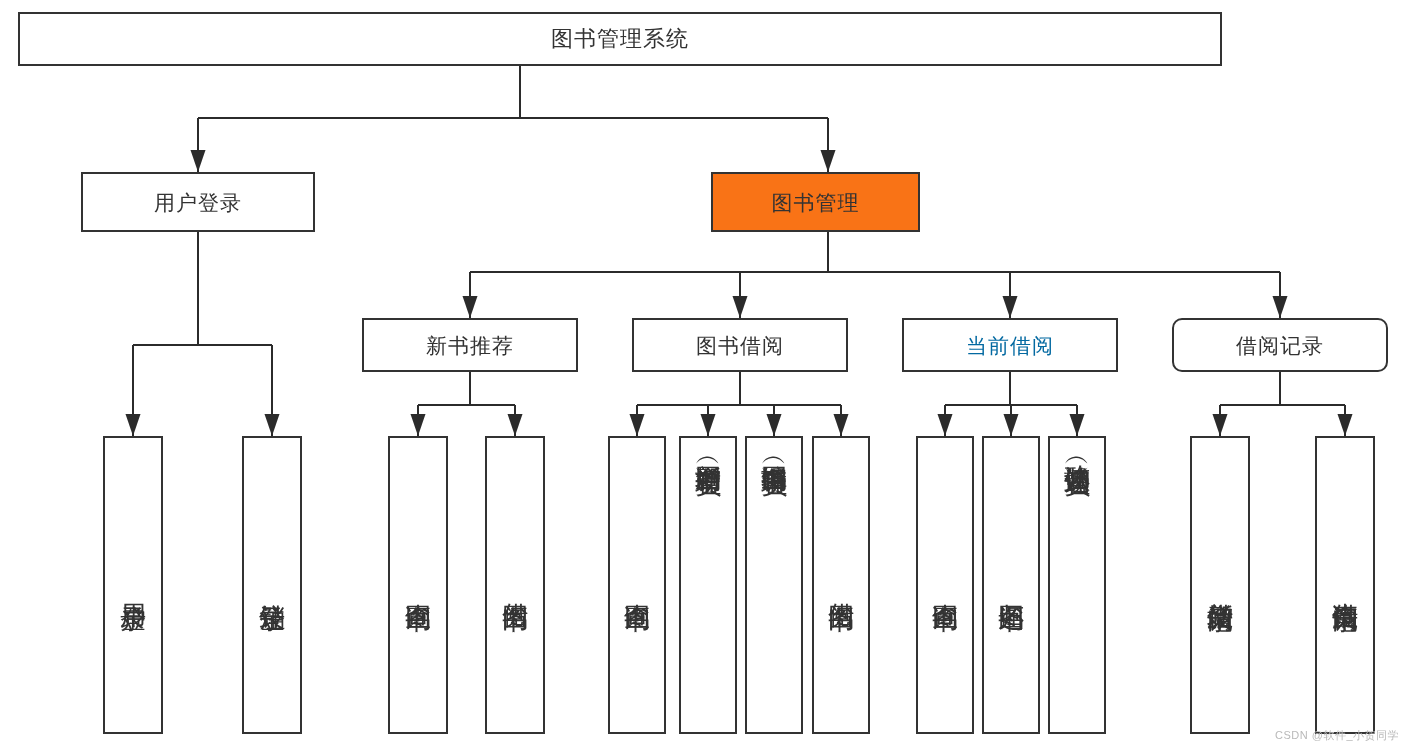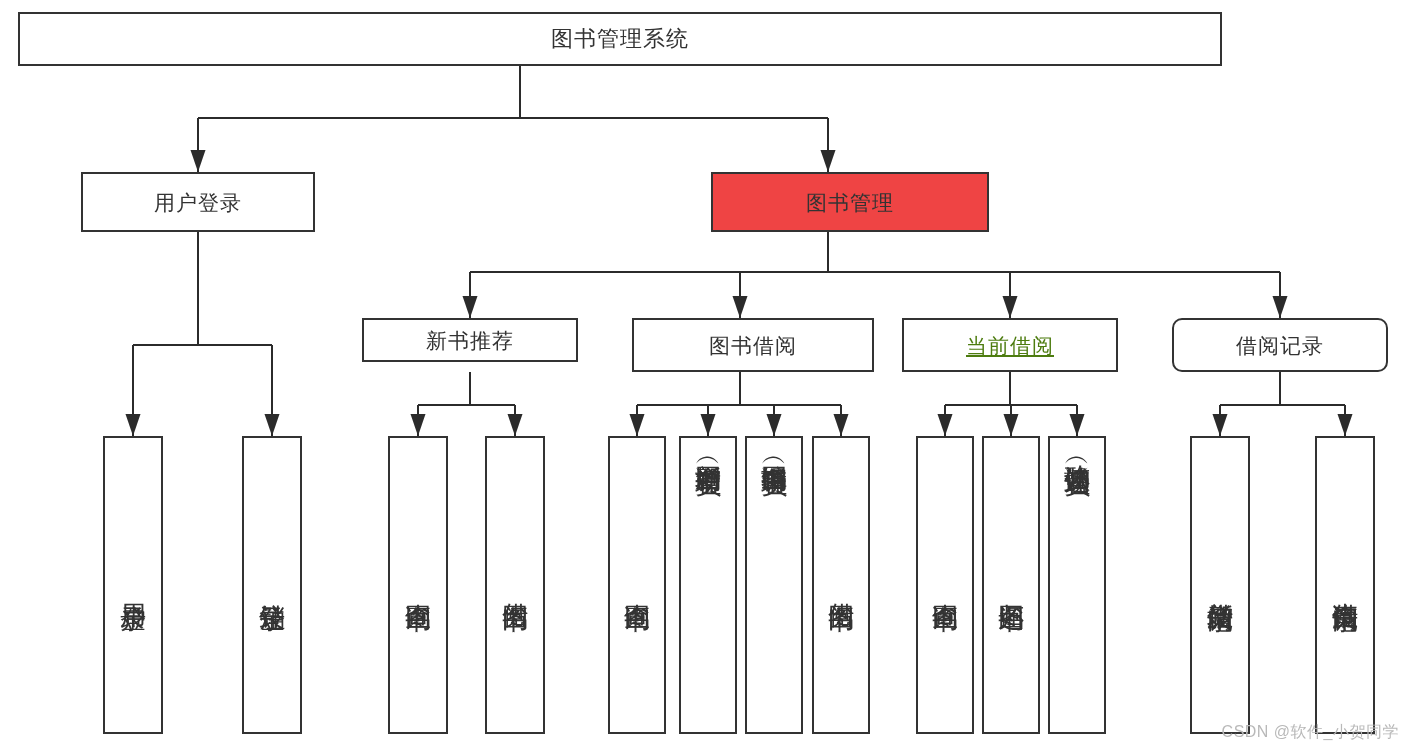--- a/index.html
+++ b/index.html
@@ -6,21 +6,21 @@
   body{width:1405px;height:747px;overflow:hidden;font-family:"Liberation Sans","DejaVu Sans",sans-serif;}
   #stage{position:relative;width:1405px;height:747px;background:#fff;}
   svg#wires{position:absolute;left:0;top:0;width:1405px;height:747px;pointer-events:none;}
   .node{position:absolute;box-sizing:border-box;background:#ffffff;border:2px solid #333333;display:flex;align-items:center;justify-content:center;}
   .node .lbl{color:#333333;text-align:center;line-height:1.0;white-space:nowrap;}
   .node.horiz .lbl{font-size:21px;letter-spacing:1px;}
   .node.vert{align-items:flex-start;justify-content:center;padding-top:6px;}
   .node.vert .lbl{writing-mode:vertical-rl;text-orientation:upright;font-size:26px;line-height:1.06;letter-spacing:1px;white-space:normal;}
   .node.vert.centered{align-items:center;padding-top:0;}
   #root-node .lbl{font-size:22px;}
-  .watermark{position:absolute;right:6px;bottom:4px;font-size:16px;color:#b9b9b9;letter-spacing:0.5px;white-space:nowrap;}
+  .watermark{position:absolute;right:6px;bottom:4px;font-size:11px;color:#b9b9b9;letter-spacing:0.5px;white-space:nowrap;}
 </style>
 </head>
 <body>
 
 <div id="stage">
   <svg id="wires" viewBox="0 0 1405 747">
       <line x1="520" y1="66" x2="520" y2="118" stroke="#2b2b2b" stroke-width="2.4" shape-rendering="crispEdges"></line>
       <line x1="198" y1="118" x2="828" y2="118" stroke="#2b2b2b" stroke-width="2.4" shape-rendering="crispEdges"></line>
       <line x1="198" y1="118" x2="198" y2="172" stroke="#2b2b2b" stroke-width="2.4" shape-rendering="crispEdges"></line>
       <polygon points="190.5,150 205.5,150 198,172" fill="#2b2b2b"></polygon>
@@ -73,31 +73,31 @@
       <line x1="1345" y1="405" x2="1345" y2="436" stroke="#2b2b2b" stroke-width="2.4" shape-rendering="crispEdges"></line>
       <polygon points="1337.5,414 1352.5,414 1345,436" fill="#2b2b2b"></polygon>
     </svg>
   <div id="nodes">
       <div class="node horiz" id="root-node" style="left: 18px; top: 12px; width: 1204px; height: 54px; border-color: rgb(51, 51, 51); background: rgb(255, 255, 255);">
         <span class="lbl" style="color: rgb(51, 51, 51);">图书管理系统</span>
       </div>
       <div class="node horiz" id="user-login-node" style="left: 81px; top: 172px; width: 234px; height: 60px; border-color: rgb(51, 51, 51); background: rgb(255, 255, 255);">
         <span class="lbl" style="color: rgb(51, 51, 51);">用户登录</span>
       </div>
-      <div class="node horiz" id="book-manage-node" style="left: 711px; top: 172px; width: 278px; height: 60px; border-color: rgb(51, 51, 51); background: #ef4444;">
+      <div class="node horiz" id="book-manage-node" style="left: 711px; top: 172px; width: 209px; height: 60px; border-color: rgb(51, 51, 51); background: #f97316;">
         <span class="lbl" style="color: rgb(51, 51, 51);">图书管理</span>
       </div>
-      <div class="node horiz" id="new-book-rec-node" style="left: 362px; top: 318px; width: 216px; height: 44px; border-color: rgb(51, 51, 51); background: rgb(255, 255, 255);">
+      <div class="node horiz" id="new-book-rec-node" style="left: 362px; top: 318px; width: 216px; height: 54px; border-color: rgb(51, 51, 51); background: rgb(255, 255, 255);">
         <span class="lbl" style="color: rgb(51, 51, 51);">新书推荐</span>
       </div>
-      <div class="node horiz" id="book-borrow-node" style="left: 632px; top: 318px; width: 242px; height: 54px; border-color: rgb(51, 51, 51); background: rgb(255, 255, 255);">
+      <div class="node horiz" id="book-borrow-node" style="left: 632px; top: 318px; width: 216px; height: 54px; border-color: rgb(51, 51, 51); background: rgb(255, 255, 255);">
         <span class="lbl" style="color: rgb(51, 51, 51);">图书借阅</span>
       </div>
       <div class="node horiz" id="current-borrow-node" style="left: 902px; top: 318px; width: 216px; height: 54px; border-color: rgb(51, 51, 51); background: rgb(255, 255, 255);">
-        <span class="lbl" style="color: #4d7c0f; text-decoration: underline;">当前借阅</span>
+        <span class="lbl" style="color: #0369a1;">当前借阅</span>
       </div>
       <div class="node horiz" id="borrow-record-node" style="left: 1172px; top: 318px; width: 216px; height: 54px; border-color: rgb(51, 51, 51); background: rgb(255, 255, 255); border-radius: 10px;">
         <span class="lbl" style="color: rgb(51, 51, 51);">借阅记录</span>
       </div>
       <div class="node vert centered" id="leaf-user-login-node" style="left: 103px; top: 436px; width: 60px; height: 298px; border-color: rgb(51, 51, 51); background: rgb(255, 255, 255);">
         <span class="lbl" style="color: rgb(51, 51, 51);">用户登录</span>
       </div>
       <div class="node vert centered" id="leaf-logout-node" style="left: 242px; top: 436px; width: 60px; height: 298px; border-color: rgb(51, 51, 51); background: rgb(255, 255, 255);">
         <span class="lbl" style="color: rgb(51, 51, 51);">注销登录</span>
       </div>

